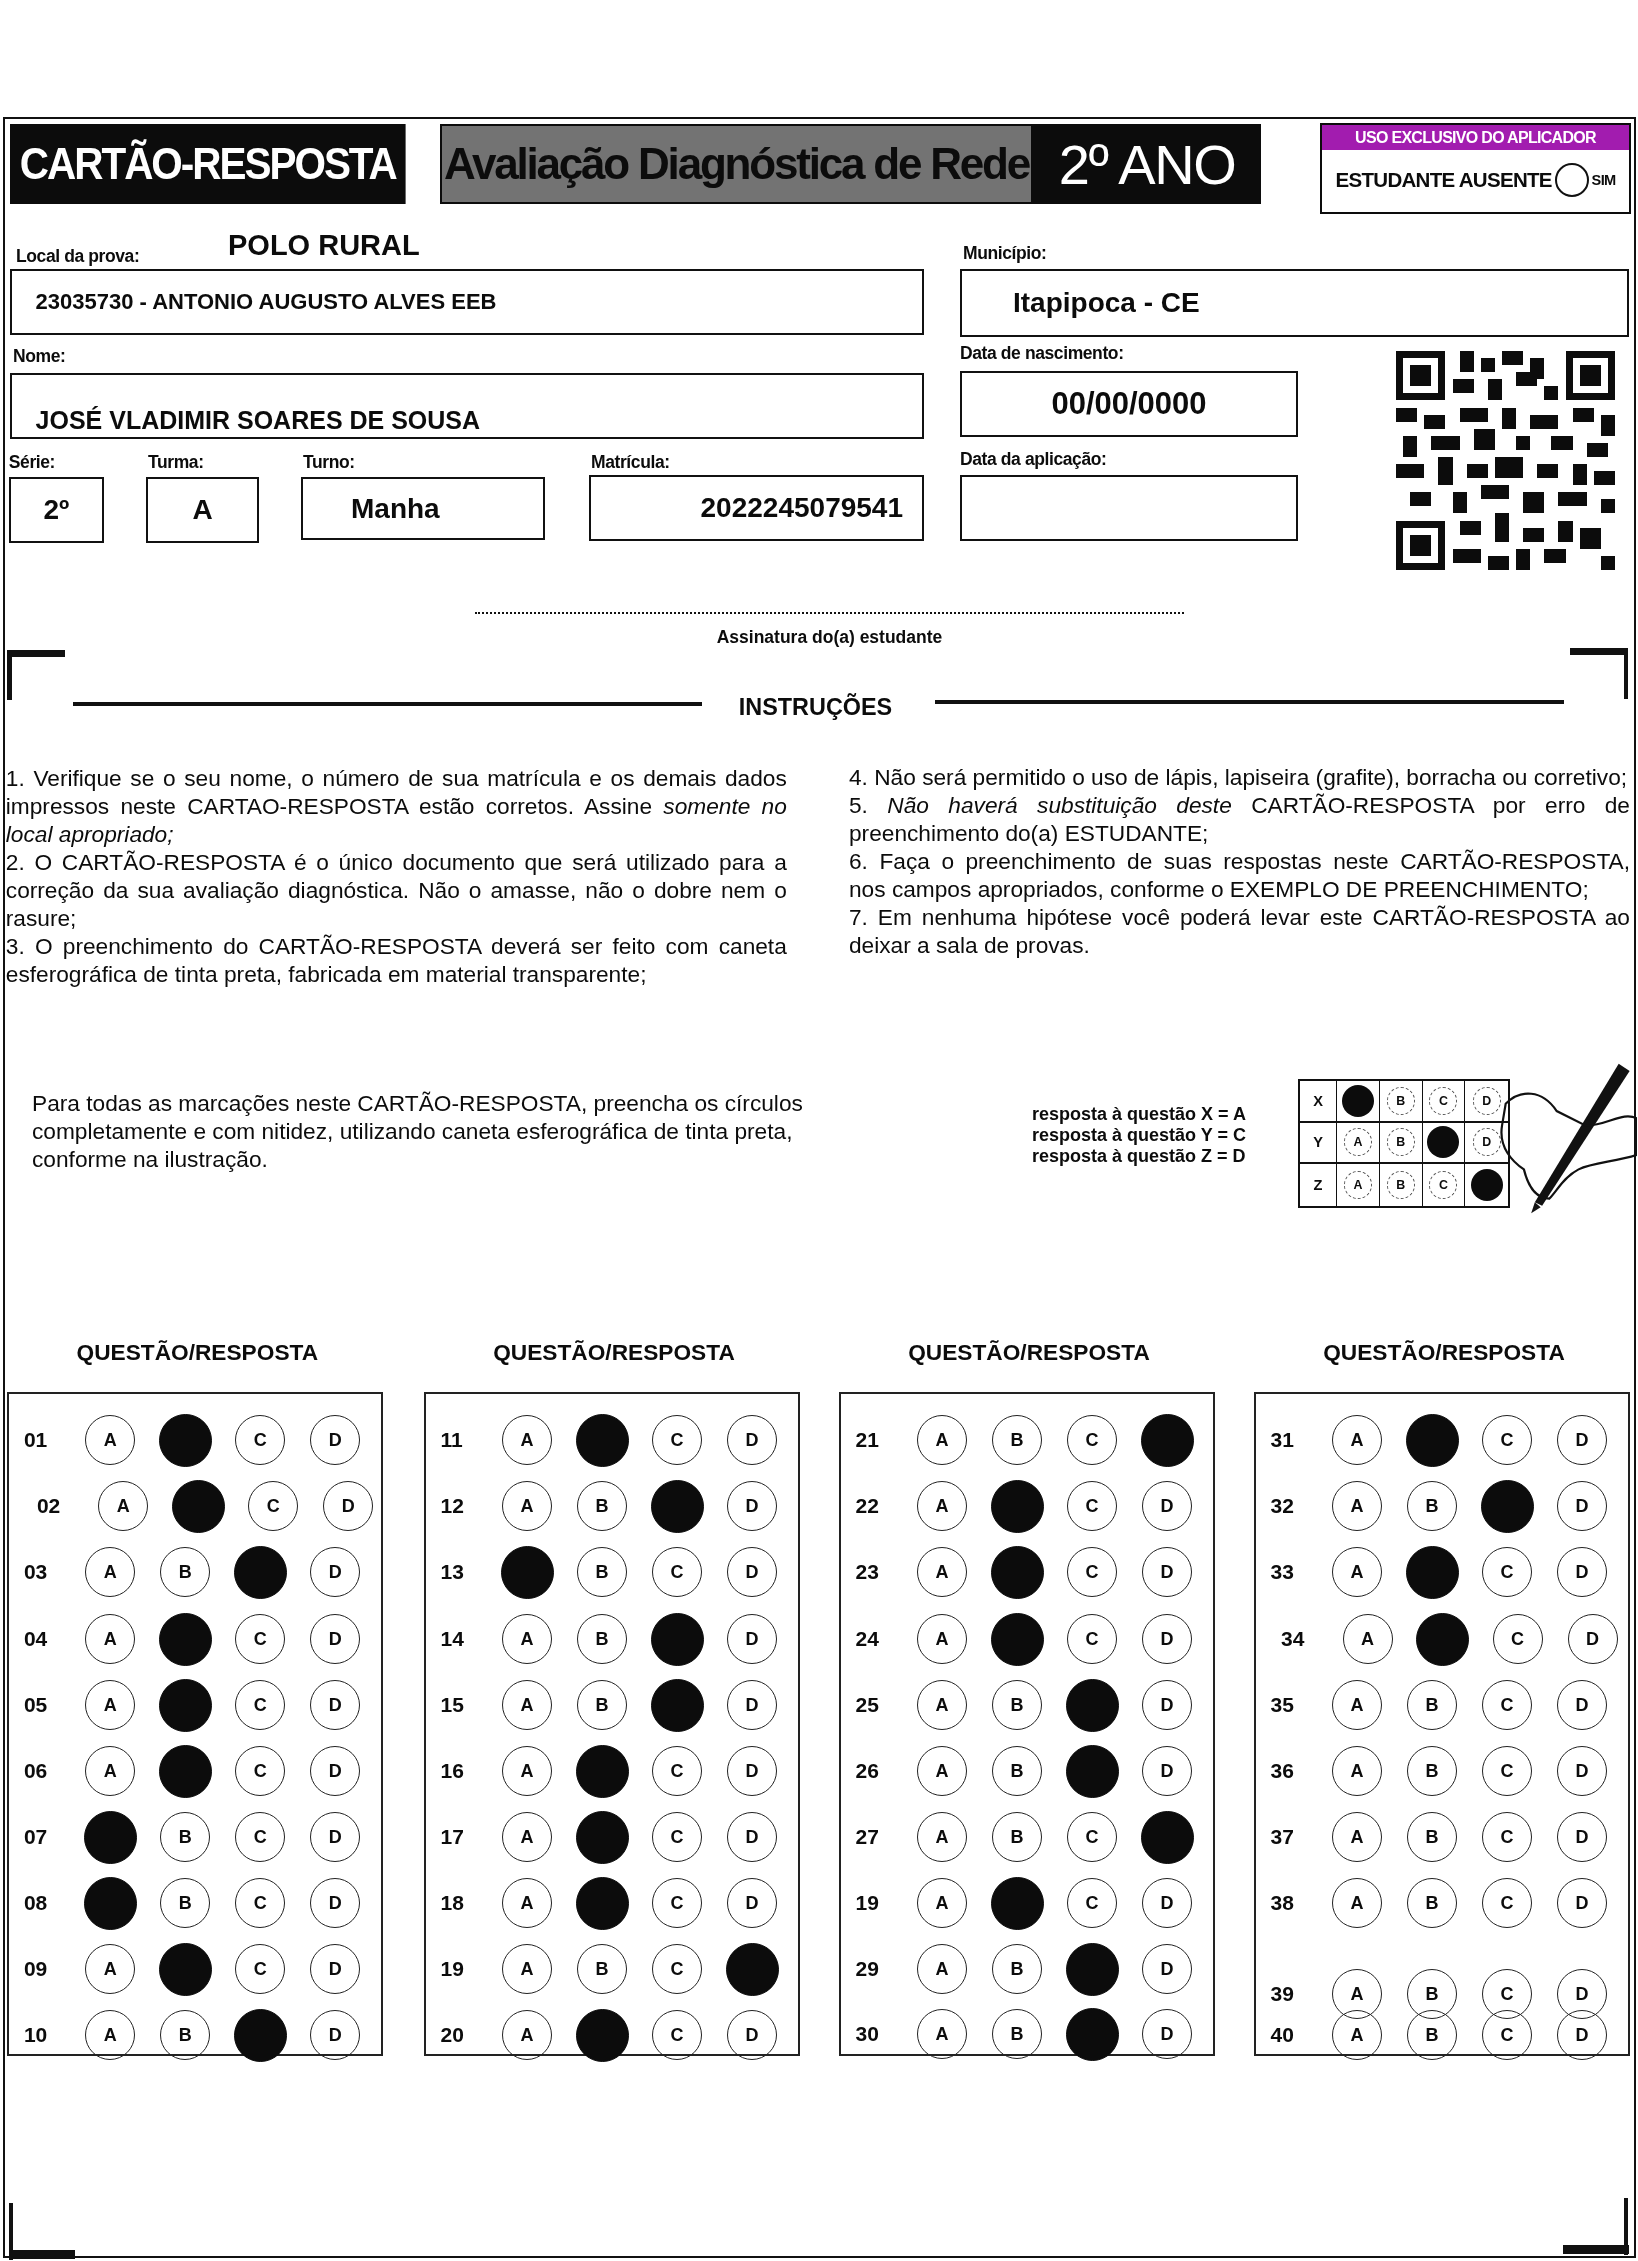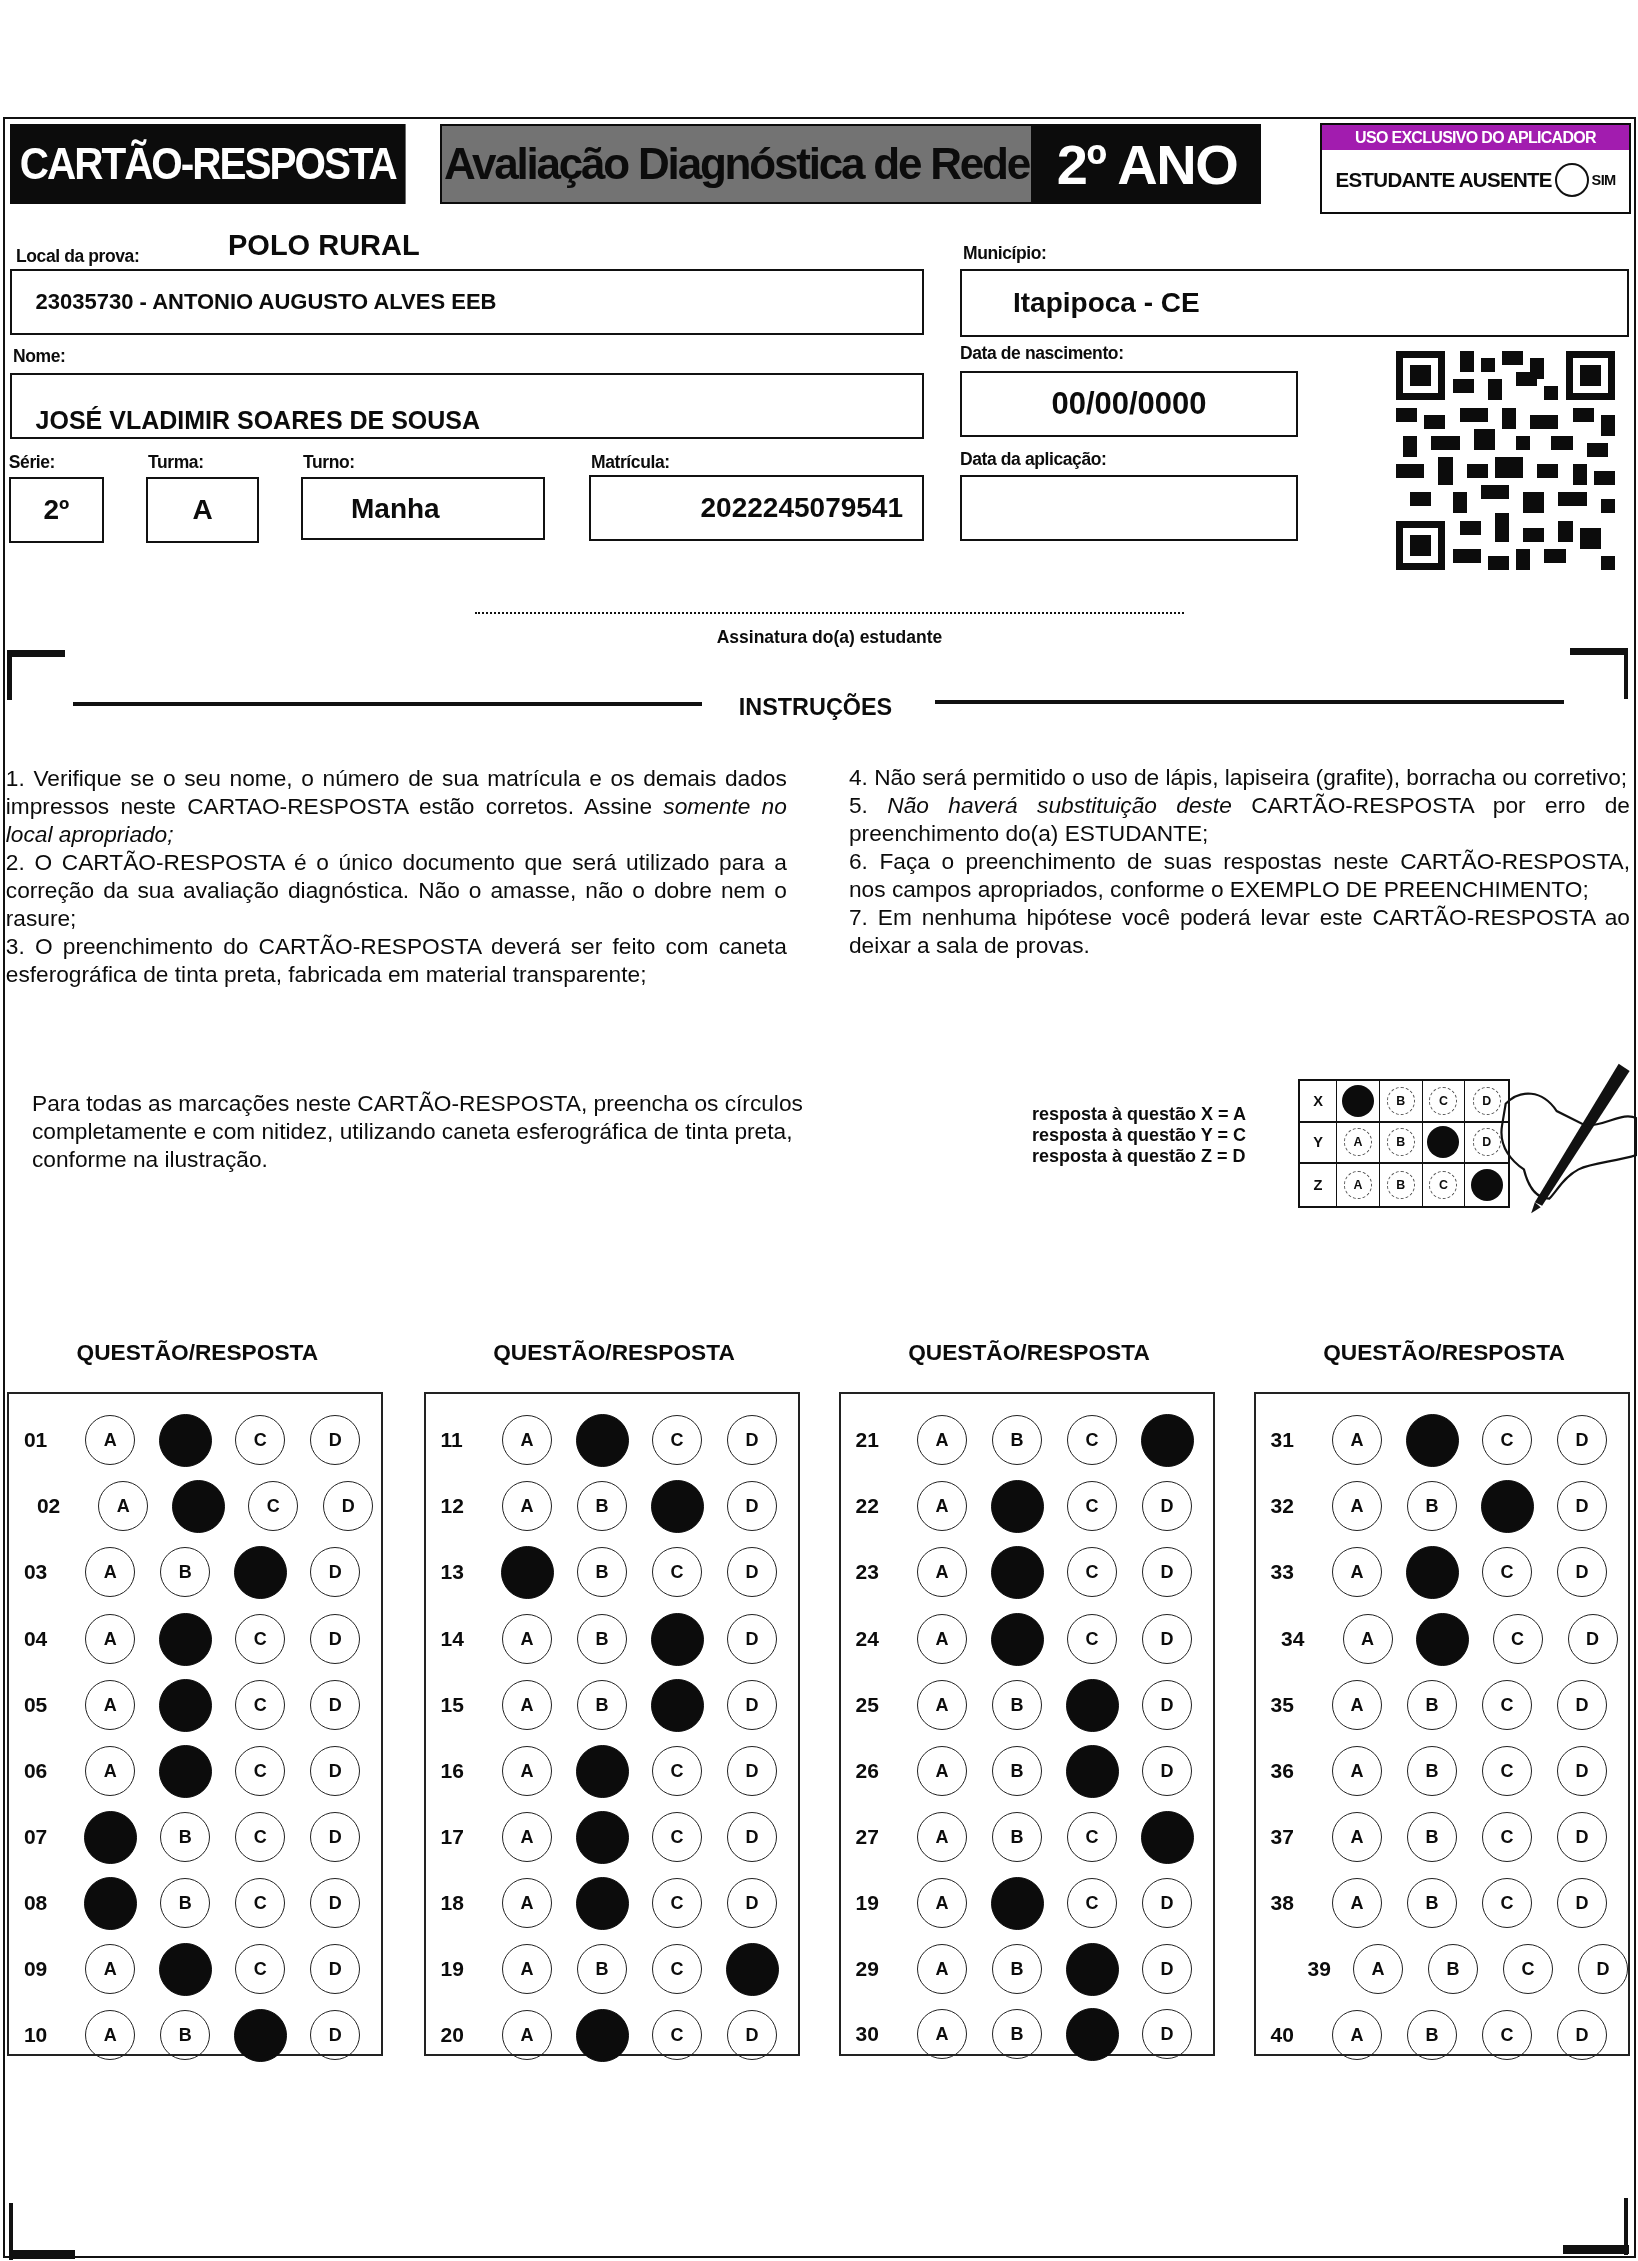--- a/index.html
+++ b/index.html
@@ -6,21 +6,21 @@
   html, body { width: 1639px; height: 2261px; background: #ffffff; overflow: hidden; }
   body { position: relative; font-family: "Liberation Sans", sans-serif; color: #0c0c0c; }
   .abs { position: absolute; }
   .page-frame { left: 2.9px; top: 117px; width: 1633px; height: 2141px; border: 2.2px solid #111; border-right-width: 2.9px; }
 
   
   .hdr-black { background: #0c0c0c; color: #fff; display: flex; align-items: center; justify-content: center; }
   .hdr-title { left: 10.2px; top: 124px; width: 430px; height: 80px; font-size: 44px; font-weight: bold; letter-spacing: -2.2px; transform: scaleX(0.92); transform-origin: left center; }
   .hdr-title span { display:block; }
   .hdr-sub { left: 440px; top: 124px; width: 593px; height: 80px; border: 2.9px solid #0c0c0c; display: flex; align-items: center; justify-content: center; font-size: 44px; font-weight: bold; letter-spacing: -2.2px; background:#737373; }
-  .hdr-grade { left: 1033px; top: 124px; width: 228px; height: 80px; font-size: 56px; font-weight: bold; letter-spacing: -1.5px; }
+  .hdr-grade { left: 1033px; top: 124px; width: 228px; height: 80px; font-size: 56px; font-weight: normal; letter-spacing: -1.5px; }
   .aplic { left: 1320px; top: 123px; width: 311px; height: 91px; border: 2.9px solid #0c0c0c; }
   .aplic-head { background: #a21caf; color: #fff; font-size: 16px; font-weight: bold; text-align: center; height: 25px; line-height: 25px; letter-spacing: -0.7px; }
   .aplic-row { display: flex; align-items: center; justify-content: center; height: 60px; font-size: 20.5px; font-weight: bold; letter-spacing: -0.7px; }
   .aplic-bubble { width: 34px; height: 34px; border: 2.2px solid #111; border-radius: 50%; margin: 0 2.9px 0 2.9px; }
   .aplic-sim { font-size: 14.6px; }
 
   
   .lbl { font-size: 17.5px; font-weight: bold; letter-spacing: -0.4px; }
   .field { border: 2.9px solid #111; display: flex; align-items: center; font-weight: bold; font-size: 25px; }
   .polo { left: 228px; top: 229px; font-size: 29px; font-weight: bold; }
@@ -608,21 +608,21 @@
       </div>
       <div class="q-row" style="top: 476px;">
         <div class="q-num">38</div>
         <div class="bubbles">
           <div class="bubble">A</div>
           <div class="bubble">B</div>
           <div class="bubble">C</div>
           <div class="bubble">D</div>
         </div>
       </div>
-      <div class="q-row" style="top: 542px; padding-left: 37px;">
+      <div class="q-row" style="top: 567px;">
         <div class="q-num">39</div>
         <div class="bubbles">
           <div class="bubble">A</div>
           <div class="bubble">B</div>
           <div class="bubble">C</div>
           <div class="bubble">D</div>
         </div>
       </div>
       <div class="q-row" style="top: 608px;">
         <div class="q-num">40</div>

